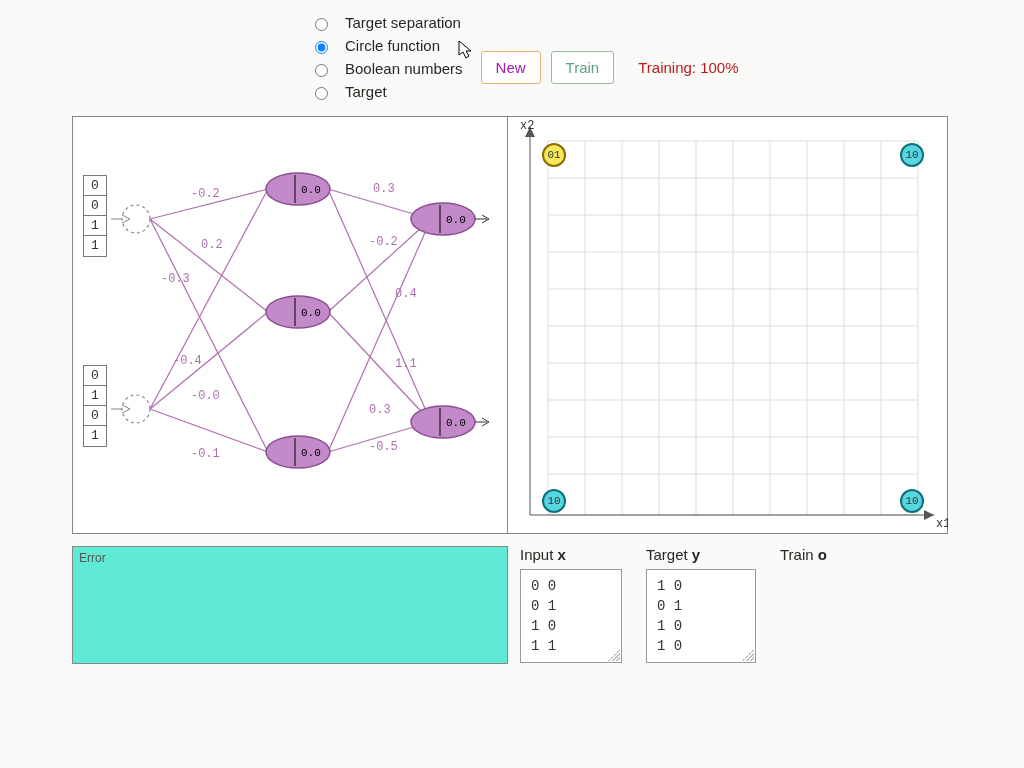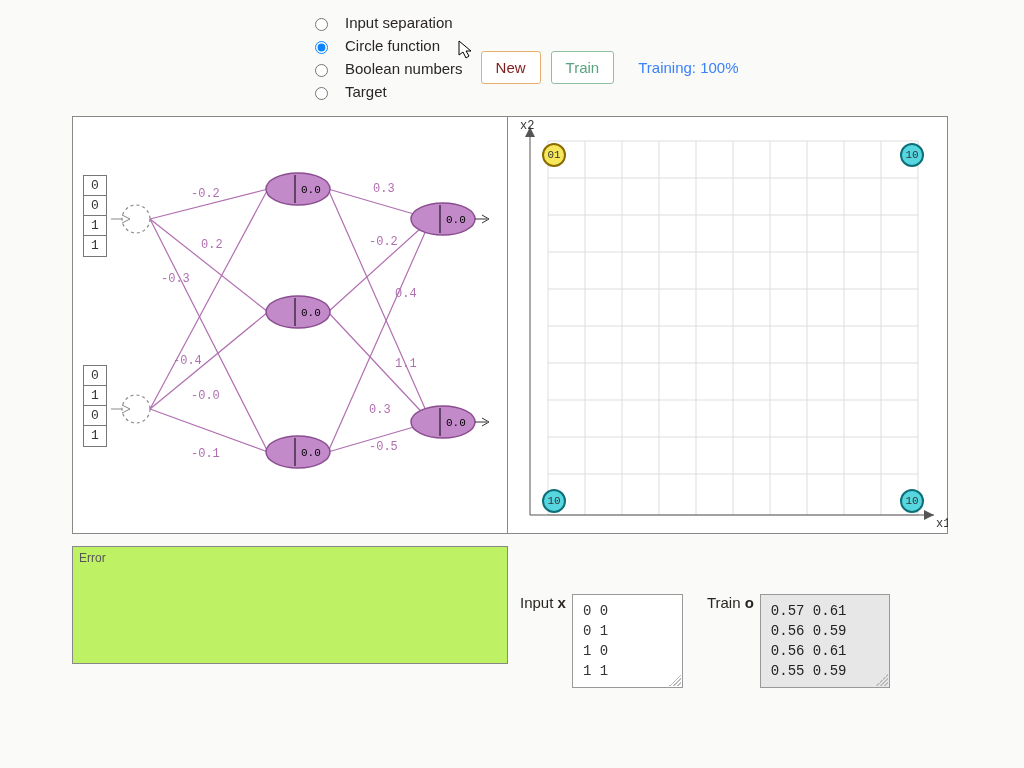--- a/index.html
+++ b/index.html
@@ -21,28 +21,28 @@
     padding: 14px 0 10px 310px;
   }
   .radio-group { display: flex; flex-direction: column; gap: 6px; }
   .radio-row { display: flex; align-items: center; gap: 14px; cursor: pointer; }
   .radio-row input { accent-color: #0a84ff; cursor: pointer; }
   .radio-row span { font-size: 15px; color: #2a2624; }
   .buttons-row { display: flex; align-items: center; gap: 10px; margin-top: 20px; }
   .action-btn {
     border: 1px solid #e6ae6c;
     background: #fff;
-    color: #7f1d1d;
+    color: #a21caf;
     font-size: 15px;
     padding: 7px 14px;
     border-radius: 3px;
     cursor: pointer;
   }
   .action-btn.train { color: #5aa380; border-color: #8fbf9e; }
-  .training-status { margin-left: 14px; font-size: 15px; color: #3b82f6; }
+  .training-status { margin-left: 14px; font-size: 15px; color: #b91c1c; }
   .main-panels {
     display: flex;
     gap: 0;
     margin: 6px 40px 0 72px;
   }
   .panel {
     border: 1px solid #888;
     background: #fff;
     position: relative;
     height: 418px;
@@ -76,28 +76,28 @@
   .pt-txt { font-family: "Courier New", monospace; font-size: 11px; fill: #333; text-anchor: middle; dominant-baseline: central; }
   
   .bottom-row {
     display: flex;
     gap: 0;
     margin: 12px 40px 0 72px;
     align-items: flex-start;
   }
   .error-panel {
     width: 436px; height: 118px;
-    border: 1px solid #888; background: #bef264;
+    border: 1px solid #888; background: #5eead4;
     position: relative;
   }
   .error-panel .lbl { position: absolute; top: 4px; left: 6px; font-size: 12px; color: #555; }
   .io-cols {
     display: flex; gap: 24px; margin-left: 12px;
   }
-  .io-col { display: flex; flex-direction: row; gap: 6px; margin-top: 48px; }
+  .io-col { display: flex; flex-direction: column; gap: 6px; }
   .io-col .hdr { font-size: 15px; color: #2a2624; }
   .io-box {
     border: 1px solid #999; background: #fff;
     font-family: "Courier New", monospace; font-size: 14px;
     padding: 6px 10px 6px 10px; line-height: 20px;
     white-space: pre; position: relative;
     resize: none;
   }
   .io-box.out { background: #e7e7e7; color: #222; }
   .resize-grip {
@@ -106,21 +106,21 @@
   }
   .cursor-icon { position: absolute; top: 40px; left: 458px; pointer-events: none; }
 </style>
 </head>
 <body>
 
 <div class="top-controls">
   <div class="radio-group">
     <label class="radio-row">
       <input type="radio" name="ds" style="">
-      <span>Input separation</span>
+      <span>Target separation</span>
     </label>
     <label class="radio-row">
       <input type="radio" name="ds" checked="" style="">
       <span>Circle function</span>
     </label>
     <label class="radio-row">
       <input type="radio" name="ds" style="">
       <span>Boolean numbers</span>
     </label>
     <label class="radio-row">
@@ -283,26 +283,29 @@
   </div>
 </div>
 
 <div class="bottom-row">
   <div class="error-panel">
     <span class="lbl">Error</span>
   </div>
   <div class="io-cols">
     <div class="io-col">
       <div class="hdr"><span>Input </span><b>x</b></div>
-      <div class="io-box" style="width:111px"><span>0 0</span>
+      <div class="io-box" style="width:102px"><span>0 0</span>
 <span>0 1</span>
 <span>1 0</span>
 <span>1 1</span><div class="resize-grip"></div></div>
     </div>
     <div class="io-col">
+      <div class="hdr"><span>Target </span><b>y</b></div>
+      <div class="io-box" style="width:110px"><span>1 0</span>
+<span>0 1</span>
+<span>1 0</span>
+<span>1 0</span><div class="resize-grip"></div></div>
+    </div>
+    <div class="io-col">
       <div class="hdr"><span>Train </span><b>o</b></div>
-      <div class="io-box out" style="width:130px"><span>0.57 0.61</span>
-<span>0.56 0.59</span>
-<span>0.56 0.61</span>
-<span>0.55 0.59</span><div class="resize-grip"></div></div>
     </div>
   </div>
 </div>
 
 </body></html>

